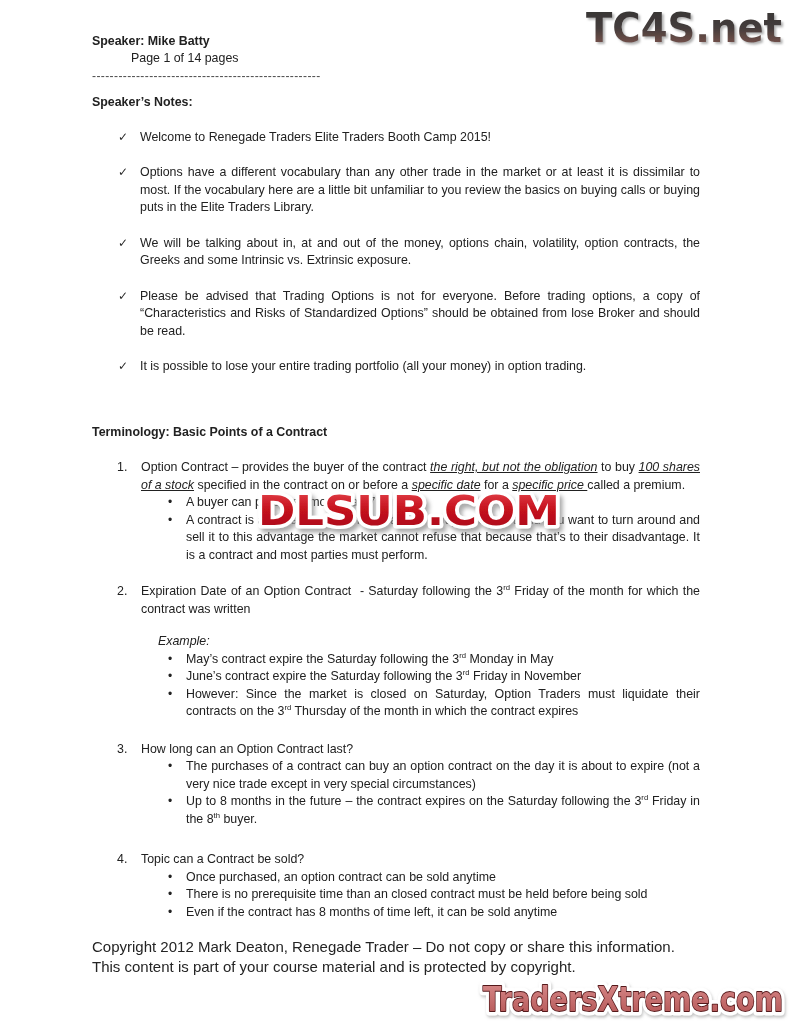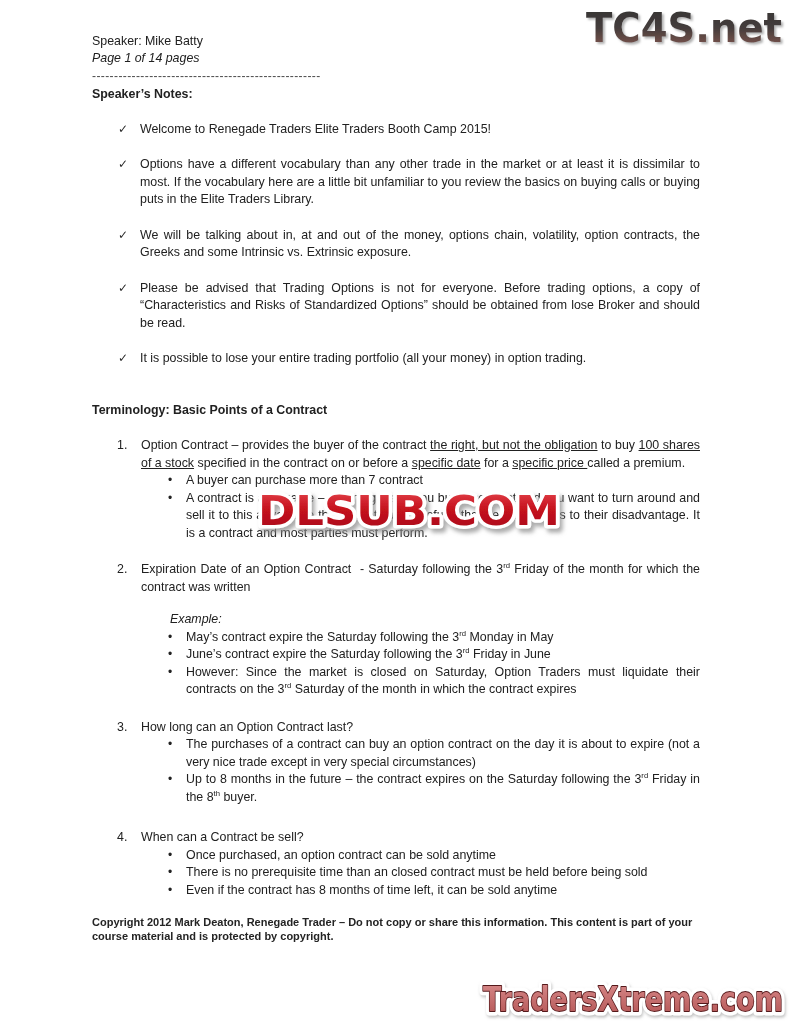--- a/index.html
+++ b/index.html
@@ -3,41 +3,41 @@
 <meta charset="utf-8">
 <style>
   html,body{margin:0;padding:0;background:#ffffff;}
   .page{
     position:relative;width:791px;height:1024px;background:#ffffff;overflow:hidden;
     font-family:"Liberation Sans","DejaVu Sans",sans-serif;
     font-size:12.4px;line-height:17.5px;color:#212121;
   }
   .content{position:absolute;left:92px;top:33px;width:608px;}
   .hdr{line-height:17px;}
-  .bold{font-weight:normal;}
-  .italic{font-style:italic;}
+  .bold{font-weight:bold;}
+  .italic{margin-left:39px;}
   .divider{color:#4a4a4a;font-size:12px;line-height:12px;margin-top:3px;letter-spacing:0.4px;}
-  .section-heading{font-weight:bold;margin-top:4px;}
-  .mt-lg{margin-top:34px;}
+  .section-heading{font-weight:bold;margin-top:12px;}
+  .mt-lg{margin-top:48px;}
   .check-list{margin-top:17px;margin-left:26px;}
   .check-item{display:flex;margin-bottom:18px;}
   .check{width:22px;flex:none;font-size:12px;color:#2a2a2a;}
   .jtext{flex:1;text-align:justify;}
   .term-list{margin-top:18px;}
   .term-item{margin-left:25px;}
   .m19{margin-top:19px;} .m20{margin-top:20px;} .m23{margin-top:23px;}
   .row{display:flex;}
   .num{width:24px;flex:none;}
   .sub-list{margin-left:51px;}
   .sub{display:flex;}
   .dot{width:18px;flex:none;font-size:12px;}
-  .example-label{font-style:italic;margin:15px 0 0 53px;}
-  .u{text-decoration:underline;}
+  .example-label{font-style:italic;margin:15px 0 0 41px;}
+  .u{text-decoration:underline;font-style:italic;}
   sup{font-size:0.62em;line-height:0;vertical-align:super;}
-  .footer{margin-top:16px;font-size:11px;line-height:14px;width:606px;color:#242424;font-weight:bold;}
+  .footer{margin-top:16px;font-size:15px;line-height:20px;width:606px;color:#242424;}
   .wm{position:absolute;}
   .wm-logo{top:1px;right:4px;}
   .wm-dlsub{left:248px;top:480px;}
   .wm-tx{right:0px;top:976px;}
   svg text{font-family:"DejaVu Sans","Liberation Sans",sans-serif;}
 </style>
 </head>
 <body>
 
 <div class="page">
@@ -114,25 +114,25 @@
           <span class="jtext"><span>Expiration Date of an Option Contract&nbsp; - Saturday following the 3</span><sup>rd</sup><span> Friday of the month for which the contract was written</span></span>
         </div>
         <div class="example-label">Example:</div>
         <div class="sub-list">
           <div class="sub">
             <span class="dot">•</span>
             <span class="jtext"><span>May’s contract expire the Saturday following the 3</span><sup>rd</sup><span> Monday in May</span></span>
           </div>
           <div class="sub">
             <span class="dot">•</span>
-            <span class="jtext"><span>June’s contract expire the Saturday following the 3</span><sup>rd</sup><span> Friday in June</span></span>
-          </div>
-          <div class="sub">
-            <span class="dot">•</span>
-            <span class="jtext"><span>However: Since the market is closed on Saturday, Option Traders must liquidate their contracts on the 3</span><sup>rd</sup><span> Saturday of the month in which the contract expires</span></span>
+            <span class="jtext"><span>June’s contract expire the Saturday following the 3</span><sup>rd</sup><span> Friday in November</span></span>
+          </div>
+          <div class="sub">
+            <span class="dot">•</span>
+            <span class="jtext"><span>However: Since the market is closed on Saturday, Option Traders must liquidate their contracts on the 3</span><sup>rd</sup><span> Thursday of the month in which the contract expires</span></span>
           </div>
         </div>
       </div>
 
       <div class="term-item m20">
         <div class="row">
           <span class="num">3.</span>
           <span class="jtext">How long can an Option Contract last?</span>
         </div>
         <div class="sub-list">
@@ -143,21 +143,21 @@
           <div class="sub">
             <span class="dot">•</span>
             <span class="jtext"><span>Up to 8 months in the future – the contract expires on the Saturday following the 3</span><sup>rd</sup><span> Friday in the 8</span><sup>th</sup><span> buyer.</span></span>
           </div>
         </div>
       </div>
 
       <div class="term-item m23">
         <div class="row">
           <span class="num">4.</span>
-          <span class="jtext">When can a Contract be sell?</span>
+          <span class="jtext">Topic can a Contract be sold?</span>
         </div>
         <div class="sub-list">
           <div class="sub">
             <span class="dot">•</span>
             <span class="jtext">Once purchased, an option contract can be sold anytime</span>
           </div>
           <div class="sub">
             <span class="dot">•</span>
             <span class="jtext">There is no prerequisite time than an closed contract must be held before being sold</span>
           </div>

